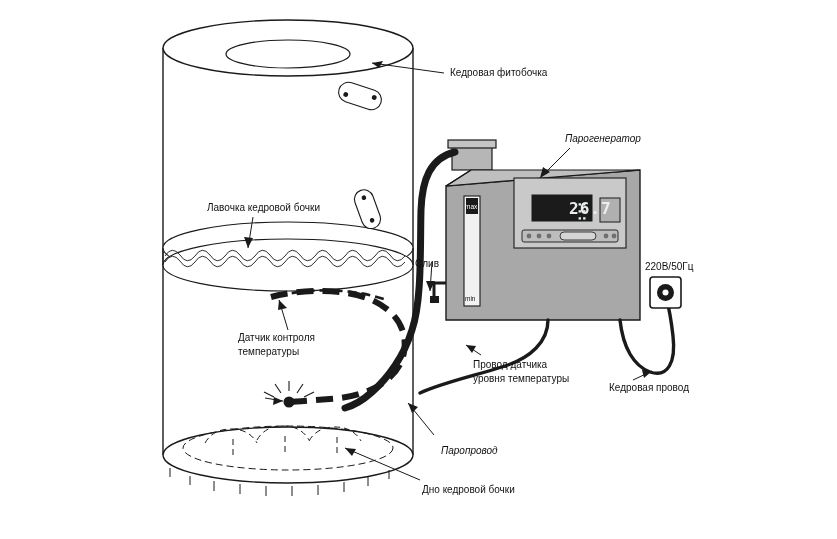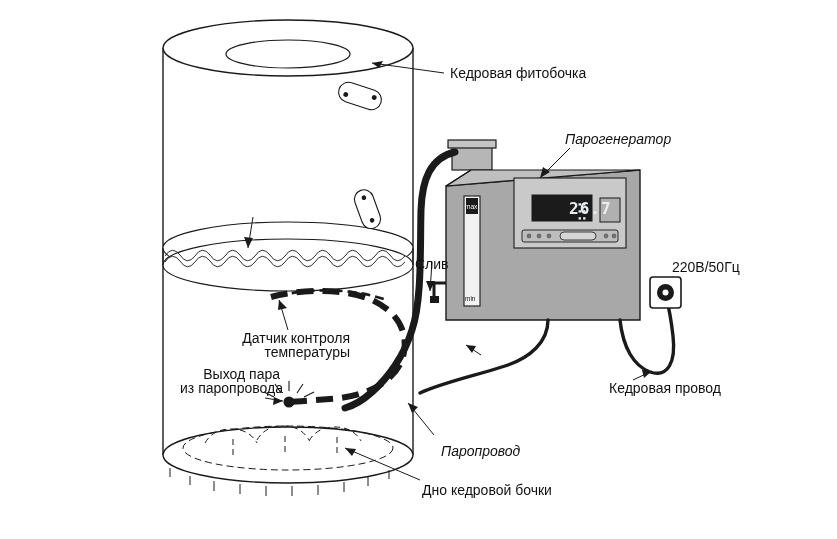--- a/index.html
+++ b/index.html
@@ -20,26 +20,26 @@
   #stage svg.diagram {
     position: absolute;
     left: 0;
     top: 0;
     width: 837px;
     height: 539px;
   }
   .lbl {
     position: absolute;
     font-family: "Liberation Sans", sans-serif;
-    font-size: 14px;
+    font-size: 10px;
     color: #111111;
     line-height: 14px;
     white-space: pre;
   }
-  .lbl.center { text-align: right; }
+  .lbl.center { text-align: left; }
   .lcd-text {
     position: absolute;
     font-family: "DejaVu Sans Mono", monospace;
     color: #e9eef0;
     letter-spacing: 1px;
   }
 </style>
 </head>
 <body>
 
@@ -216,29 +216,30 @@
   <div class="lcd-text" style="left:538px; top:199px; font-size:16px; font-weight:bold;margin-left:31px;">26.7</div>
   <div class="lcd-text" style="left:578px; top:200px; font-size:6px; line-height:7px;">▪▪<br>▪▪<br>▪▪</div>
 
   <div class="lbl" style="left:465px; top:200px; font-size:6.5px; color:#ffffff;">max</div>
   <div class="lbl" style="left:465px; top:292px; font-size:6.5px;">min</div>
 
   <div class="lbl" style="left:450px; top:66px;">Кедровая фитобочка</div>
 
   <div class="lbl" style="left:565px; top:132px;font-style:italic;">Парогенератор</div>
 
+  <div class="lbl" style="left:207px; top:201px;">Лавочка кедровой бочки</div>
 
   <div class="lbl" style="left:415px; top:246px;margin-top:11px;">Слив</div>
 
   <div class="lbl center" style="left:238px; top:331px; width:112px;"><span>Датчик контроля</span><br><span>температуры</span></div>
 
-  <div class="lbl center" style="left:180px; top:367px; width:100px;"><span>Выход пара</span><br><span>из паропровода</span></div>
 
   <div class="lbl" style="left:441px; top:444px;font-style:italic;">Паропровод</div>
 
+  <div class="lbl center" style="left:473px; top:358px; width:125px;"><span>Провод датчика</span><br><span>уровня температуры</span></div>
 
   <div class="lbl" style="left:609px; top:381px;">Кедровая провод</div>
 
-  <div class="lbl" style="left:672px; top:260px;">220В/50Гц</div>
+  <div class="lbl" style="left:645px; top:260px;">220В/50Гц</div>
 
   <div class="lbl" style="left:422px; top:483px;">Дно кедровой бочки</div>
 
 </div>
 
 </body></html>

